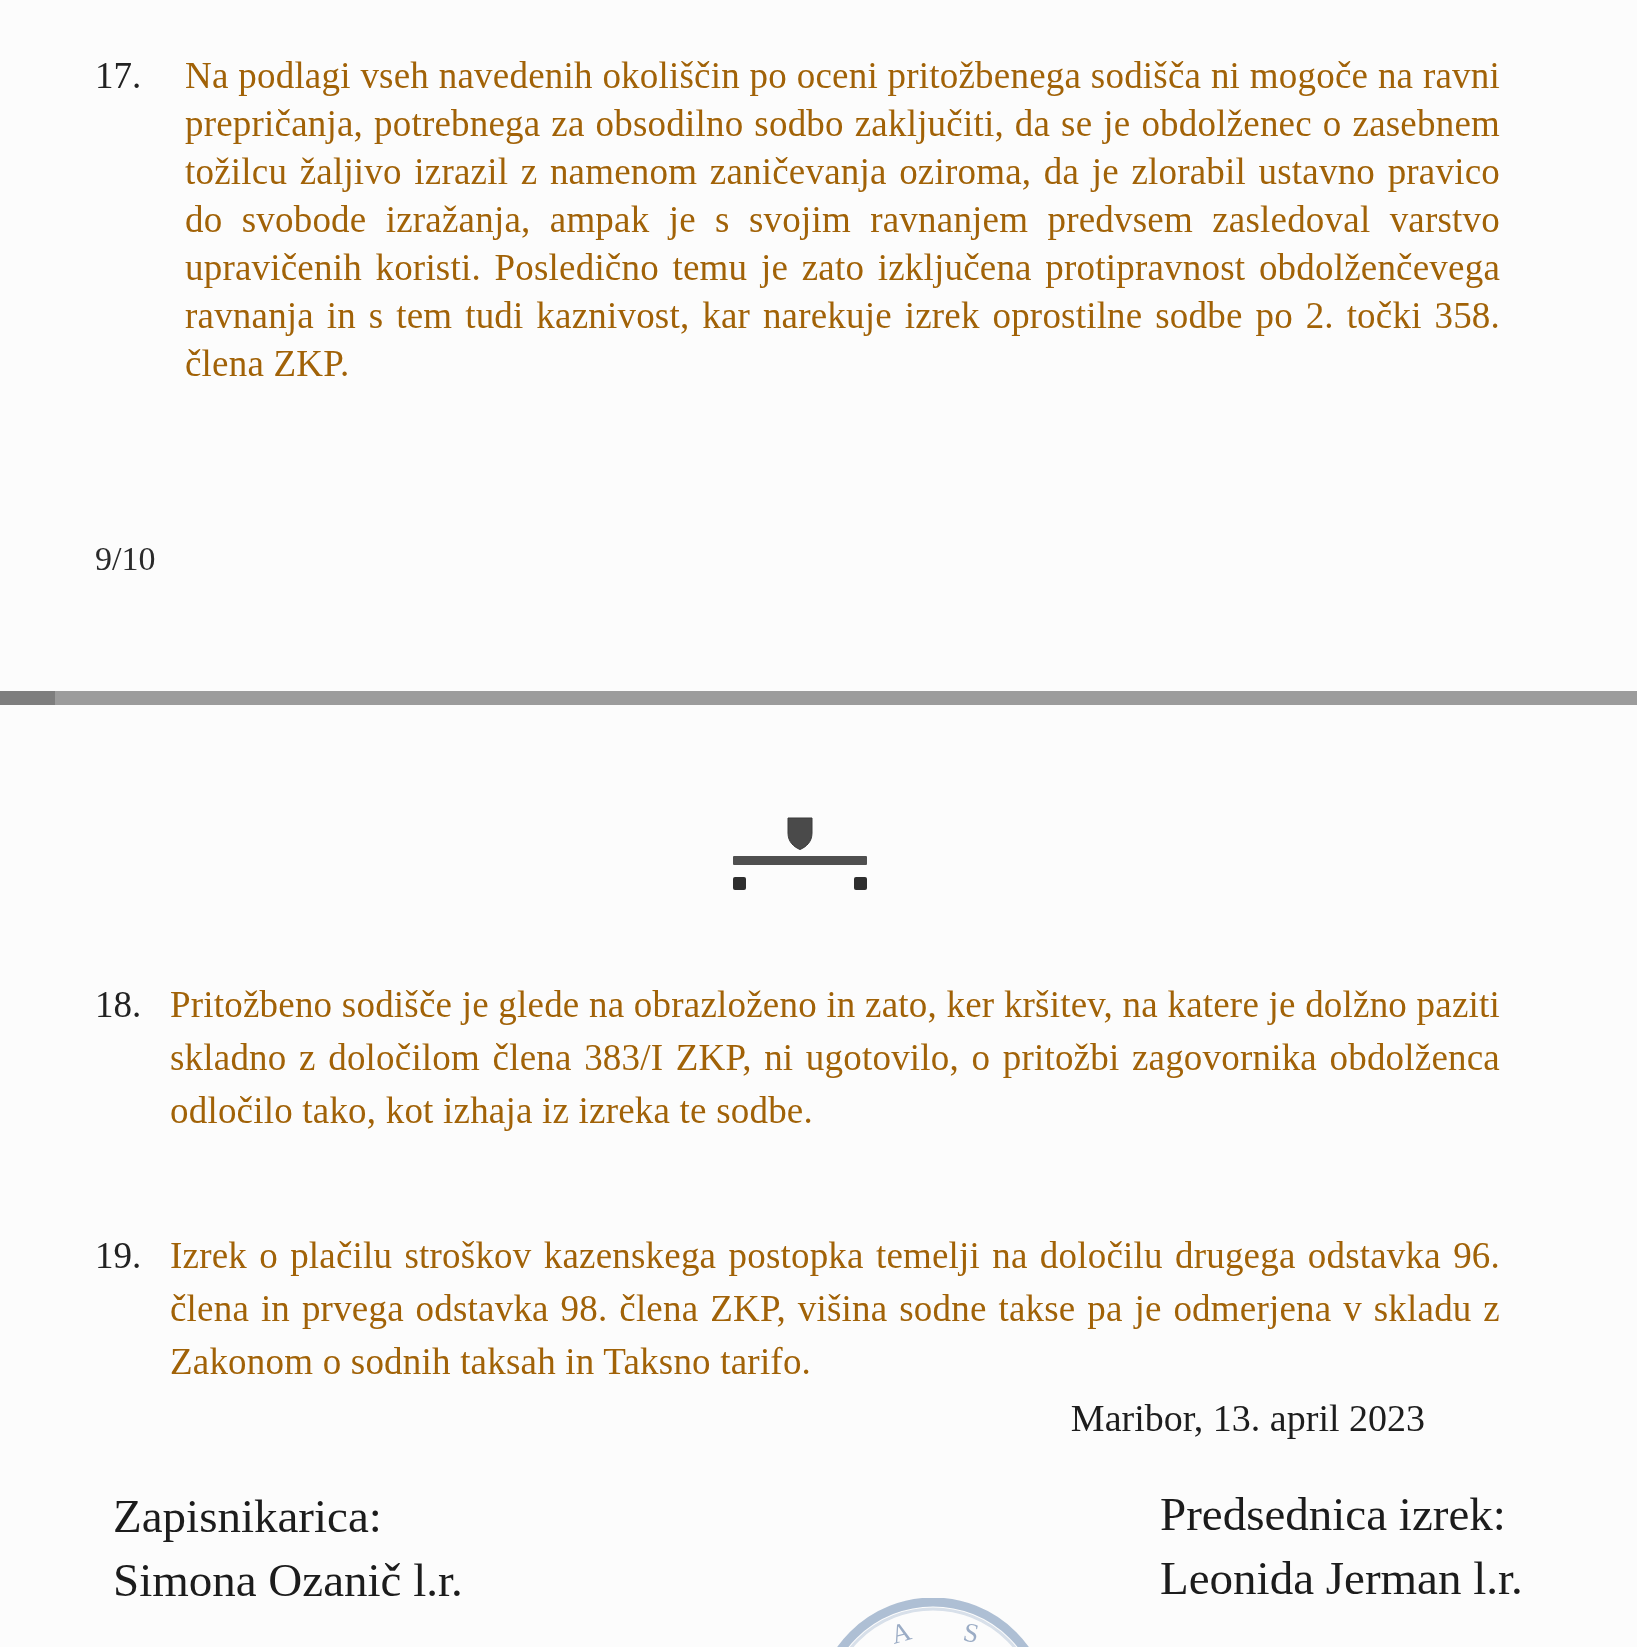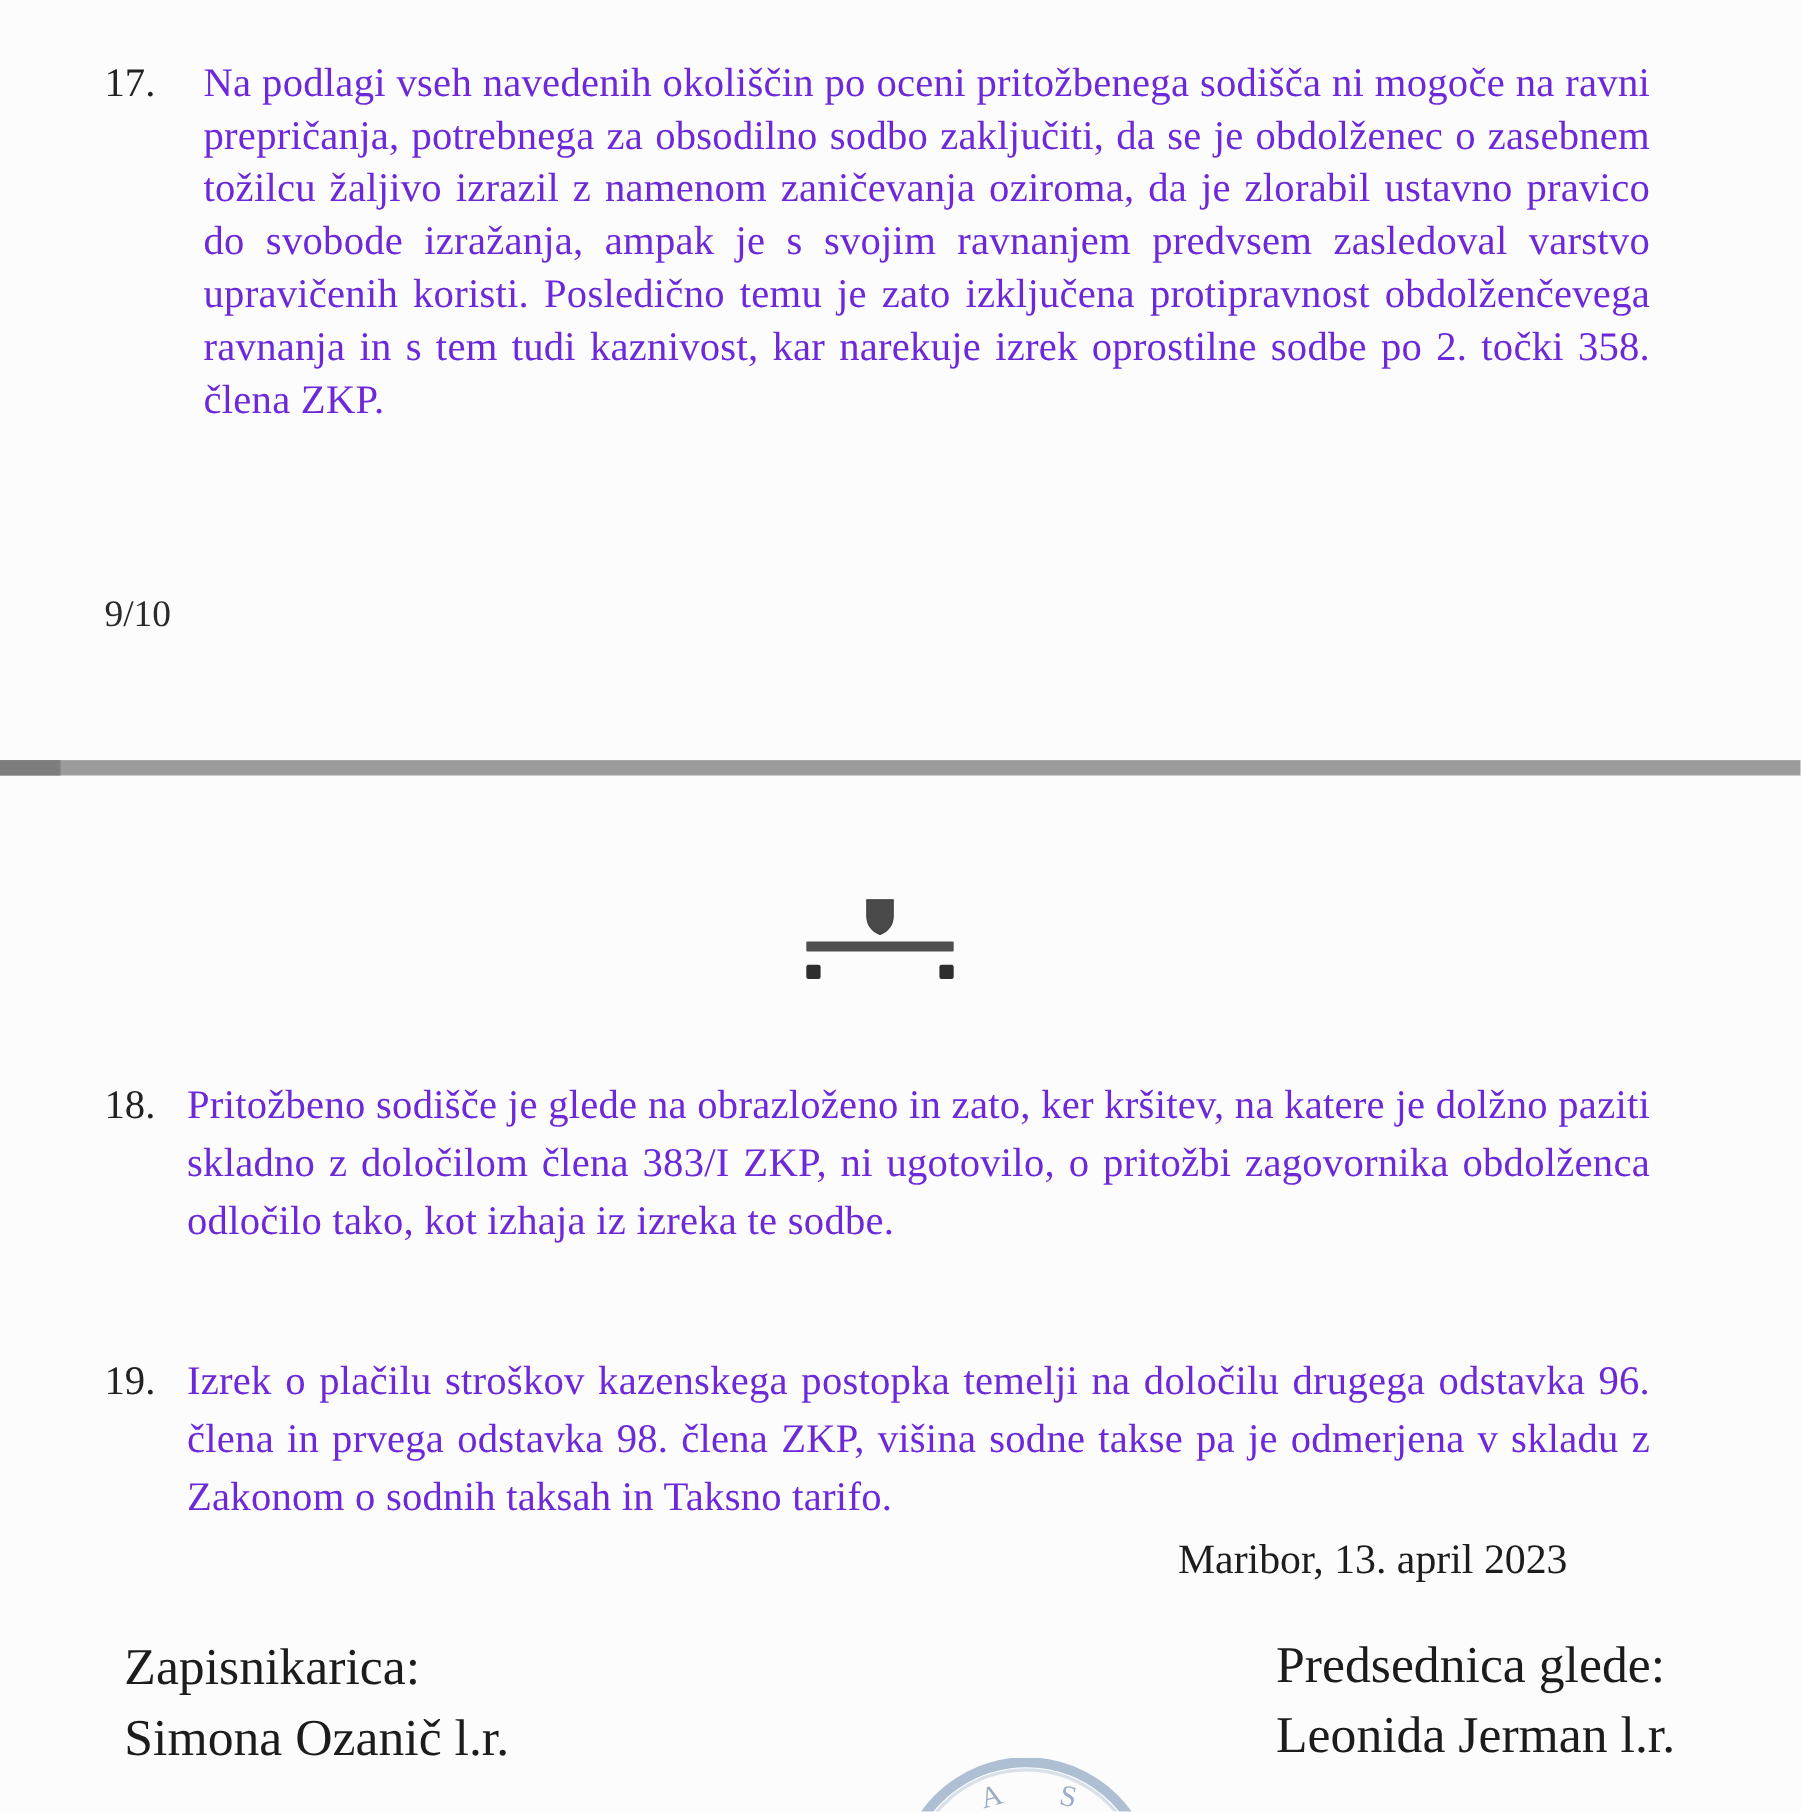--- a/index.html
+++ b/index.html
@@ -29,21 +29,21 @@
     flex: 0 0 75px;
     font-size: 37px;
     line-height: 48px;
     color: #222;
   }
   .para .txt {
     flex: 1 1 auto;
     font-size: 37px;
     text-align: justify;
     text-align-last: left;
-    color: #6d28d9;
+    color: #a16207;
     letter-spacing: 0.2px;
   }
   .lh48 .num, .lh48 .txt { line-height: 48px; }
   .lh53 .num, .lh53 .txt { line-height: 53px; }
   #para-17 { top: 52px; gap: 15px; }
   #para-18 { top: 978px; }
   #para-19 { top: 1181px; margin-top: 48px; }
 
   
   .page-num {
@@ -175,21 +175,21 @@
     <div class="txt">Izrek o plačilu stroškov kazenskega postopka temelji na določilu drugega odstavka 96. člena in prvega odstavka 98. člena ZKP, višina sodne takse pa je odmerjena v skladu z Zakonom o sodnih taksah in Taksno tarifo.</div>
   </div>
 
   <div class="date-line">Maribor, 13. april 2023</div>
 
   <div class="sig" id="sig-left">
     <span class="role">Zapisnikarica:</span>
     <span class="name">Simona Ozanič l.r.</span>
   </div>
   <div class="sig" id="sig-right">
-    <span class="role">Predsednica glede:</span>
+    <span class="role">Predsednica izrek:</span>
     <span class="name">Leonida Jerman l.r.</span>
   </div>
 
   <div class="stamp">
     <svg width="250" height="49" viewBox="0 0 250 49" xmlns="http://www.w3.org/2000/svg">
       <circle cx="123" cy="117" r="113" fill="none" stroke="rgba(109,140,178,0.55)" stroke-width="9"></circle>
       <circle cx="123" cy="117" r="106" fill="none" stroke="rgba(109,140,178,0.25)" stroke-width="3"></circle>
       <text x="84" y="46" font-size="27" fill="rgba(90,118,160,0.6)" font-family="Liberation Serif, serif" transform="rotate(-16 84 46)">A</text>
       <text x="152" y="42" font-size="27" fill="rgba(90,118,160,0.6)" font-family="Liberation Serif, serif" transform="rotate(12 152 42)">S</text>
     </svg>

